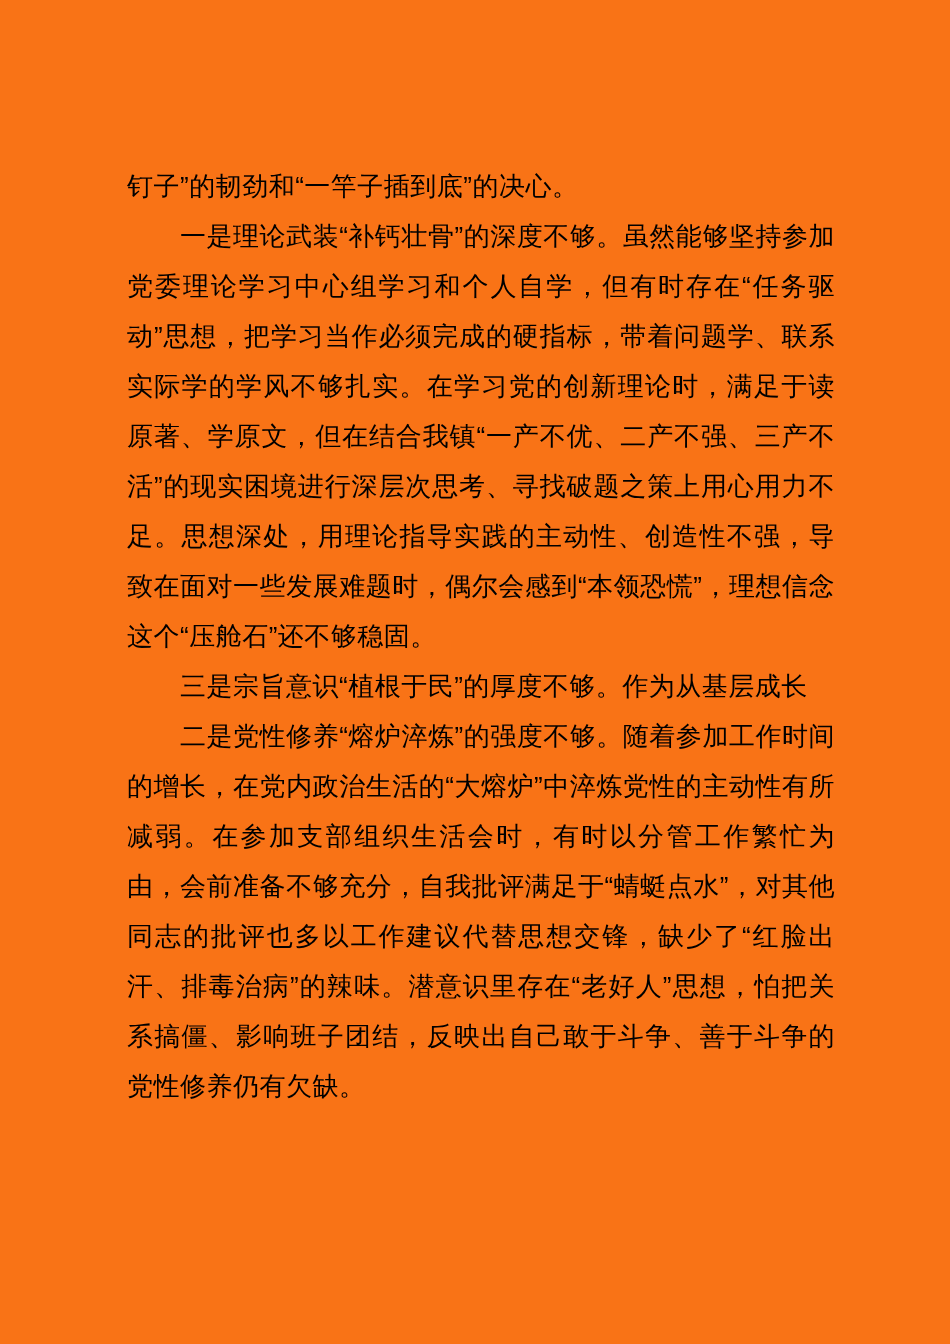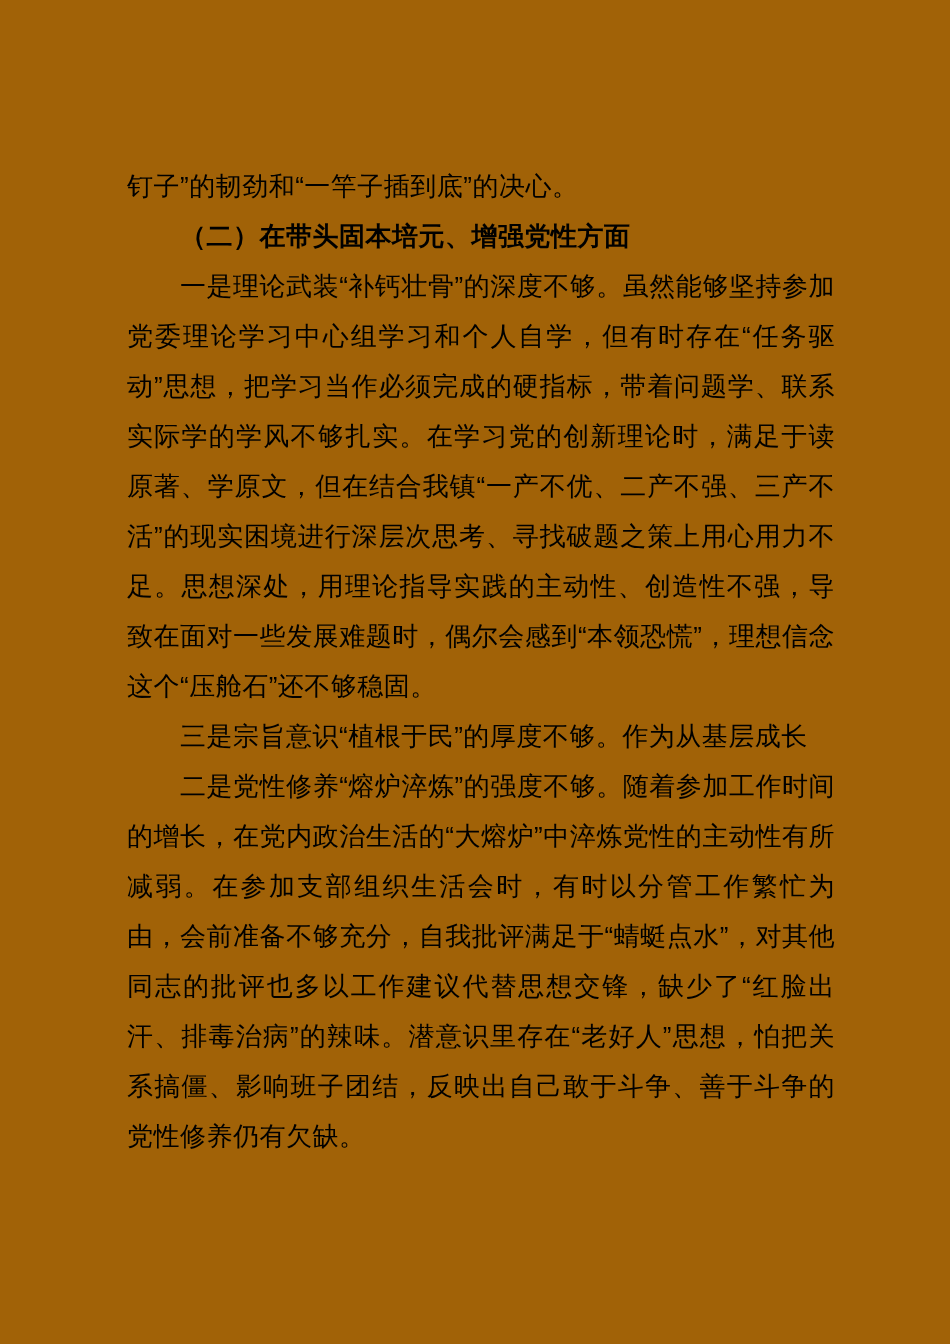--- a/index.html
+++ b/index.html
@@ -4,21 +4,21 @@
 <style>
   html, body {
     margin: 0;
     padding: 0;
     background: #ffffff;
   }
   .page {
     position: relative;
     width: 950px;
     height: 1344px;
-    background: #a16207;
+    background: #f97316;
     overflow: hidden;
     font-family: "Liberation Sans", sans-serif;
     color: #000000;
   }
   .content {
     position: absolute;
     left: 127px;
     top: 161px;
     width: 708px;
     font-size: 26px;
@@ -36,18 +36,17 @@
   .para.bold {
     font-weight: bold;
   }
 </style>
 </head>
 <body>
 
 <div class="page">
   <div class="content">
       <p class="para">钉子”的韧劲和“一竿子插到底”的决心。</p>
-      <p class="para indent bold">（二）在带头固本培元、增强党性方面</p>
       <p class="para indent">一是理论武装“补钙壮骨”的深度不够。虽然能够坚持参加党委理论学习中心组学习和个人自学，但有时存在“任务驱动”思想，把学习当作必须完成的硬指标，带着问题学、联系实际学的学风不够扎实。在学习党的创新理论时，满足于读原著、学原文，但在结合我镇“一产不优、二产不强、三产不活”的现实困境进行深层次思考、寻找破题之策上用心用力不足。思想深处，用理论指导实践的主动性、创造性不强，导致在面对一些发展难题时，偶尔会感到“本领恐慌”，理想信念这个“压舱石”还不够稳固。</p>
       <p class="para indent">三是宗旨意识“植根于民”的厚度不够。作为从基层成长</p>
       <p class="para indent">二是党性修养“熔炉淬炼”的强度不够。随着参加工作时间的增长，在党内政治生活的“大熔炉”中淬炼党性的主动性有所减弱。在参加支部组织生活会时，有时以分管工作繁忙为由，会前准备不够充分，自我批评满足于“蜻蜓点水”，对其他同志的批评也多以工作建议代替思想交锋，缺少了“红脸出汗、排毒治病”的辣味。潜意识里存在“老好人”思想，怕把关系搞僵、影响班子团结，反映出自己敢于斗争、善于斗争的党性修养仍有欠缺。</p>
     </div>
 </div>
 
 </body></html>

